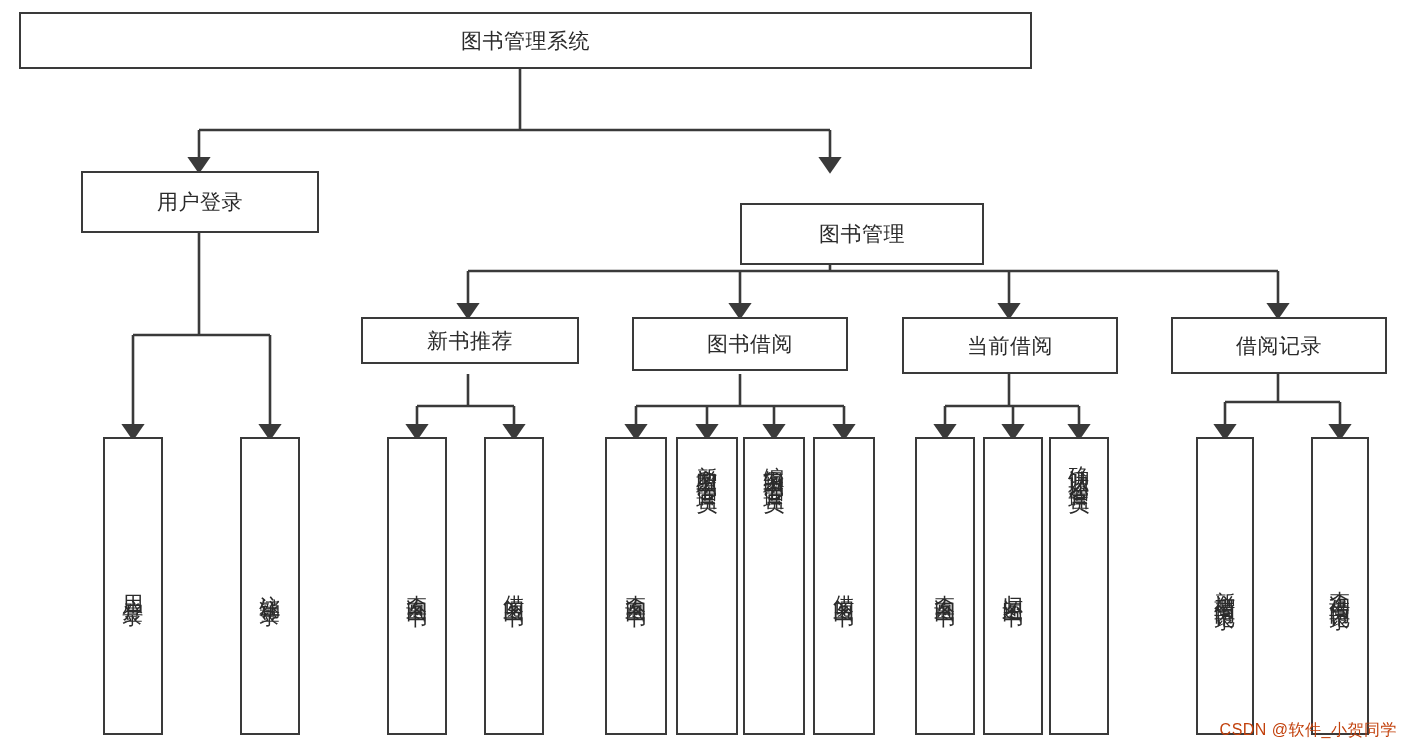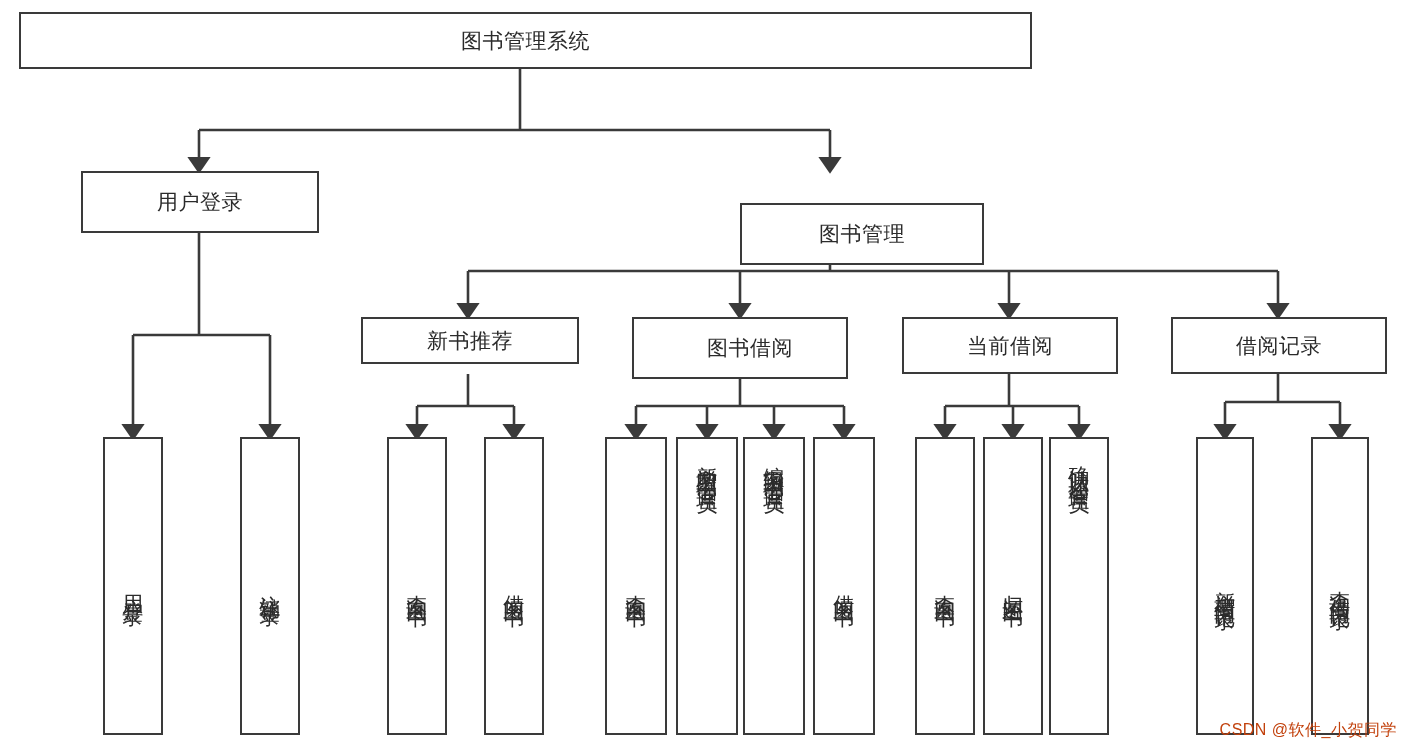--- a/index.html
+++ b/index.html
@@ -133,21 +133,21 @@
   <div class="node horiz" style="left:81px; top:171px; width:238px; height:62px;">
     <span class="label">用户登录</span>
   </div>
   <div class="node horiz" style="left:740px; top:171px; width:244px; height:62px;margin-top:32px;">
     <span class="label">图书管理</span>
   </div>
 
   <div class="node horiz" style="left:361px; top:317px; width:218px; height:47px;">
     <span class="label">新书推荐</span>
   </div>
-  <div class="node horiz" style="left:632px; top:317px; width:216px; height:62px;padding-left:20px;">
+  <div class="node horiz" style="left:632px; top:317px; width:216px; height:54px;padding-left:20px;">
     <span class="label">图书借阅</span>
   </div>
   <div class="node horiz" style="left:902px; top:317px; width:216px; height:57px;">
     <span class="label">当前借阅</span>
   </div>
   <div class="node horiz" style="left:1171px; top:317px; width:216px; height:57px;">
     <span class="label">借阅记录</span>
   </div>
 
   <div class="node vert mid" style="left:103px; top:437px; width:60px; height:298px;">

